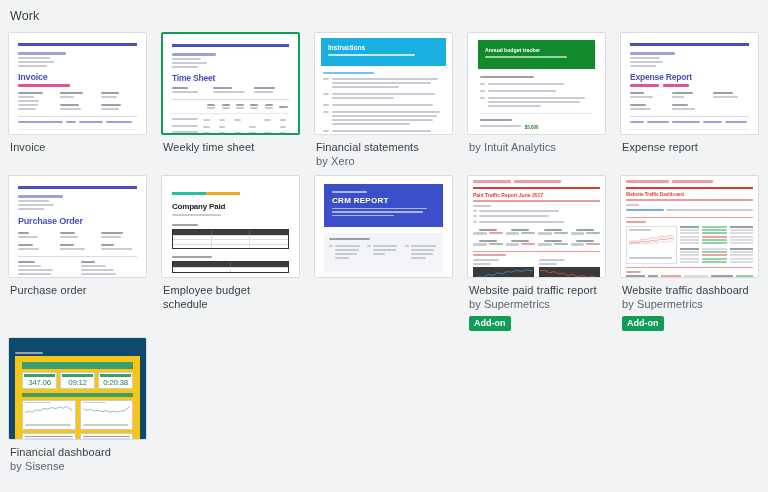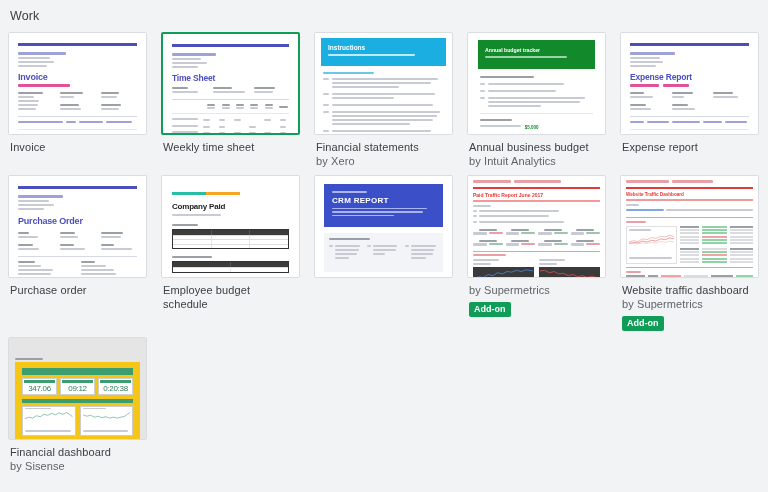--- a/index.html
+++ b/index.html
@@ -78,21 +78,21 @@
   .rtitle { color: #e53935; font-weight: bold; font-size: 5px; }
   .chartbox { background: #3a3a3a; height: 20px; position: relative; overflow: hidden; }
   .spark { position: absolute; inset: 1px; }
   .gridtbl { display: flex; gap: 2px; }
   .gridtbl > div { flex: 1; }
   .minirow { height: 2px; background: #dadce0; margin-bottom: 1.2px; }
   .grn { background: #8fd3a6 !important; }
   .red { background: #f0a3a3 !important; }
 
   
-  .sis { position: absolute; inset: 0; background: #e5e5e5; padding: 20px 6px; }
+  .sis { position: absolute; inset: 0; background: #0c4a6e; padding: 14px 6px; }
   .sisframe { background: #f5c518; padding: 6px 7px; }
   .sishd { background: #3c9d6e; height: 7px; margin-bottom: 3px; }
   .kpis { display: flex; gap: 3px; margin-bottom: 4px; }
   .kpi { flex: 1; background: #fff; border: 1px solid #cfcfcf; padding: 2px 2px 1px; text-align: center; }
   .kpi .v { color: #2e7d56; font-size: 8px; font-weight: 400; letter-spacing: -.3px; }
   .kpi .k { background: #3c9d6e; height: 2.5px; margin: -1px -1px 1px; }
   .sisrow { display: flex; gap: 4px; margin-bottom: 3px; }
   .sisrow > div { flex: 1; }
 
   .meta { padding: 5px 2px 0; }
@@ -390,21 +390,20 @@
             <div class="cols" style="gap:4px;align-items:center">
               <div style="flex:0 0 36%">
                   <div class="ln" style="width:100%"></div>
                 </div>
               <div style="color:#128a2c;font-size:4.5px;font-weight:bold">$5,000</div>
             </div>
           </div>
         </div>
       </div>
       <div class="meta">
-        <div class="title">Annual business budget</div>
         <div class="author">by Intuit Analytics</div>
       </div>
     </div>
 
     <div class="card">
       <div class="thumb">
         <div class="doc">
           <div class="pbar"></div>
           <div class="ln p" style="width:38%;height:3px"></div>
           <div class="ln" style="width:25%"></div>
@@ -765,20 +764,21 @@
                   <polyline points="0,5 8,4 16,8 24,6 32,10 40,9 48,13 56,11 64,15 72,13 80,16 88,14 100,17" fill="none" stroke="#d9534f" stroke-width="1.4"></polyline>
                 </svg>
               </div>
 
             </div>
           </div>
 
         </div>
       </div>
       <div class="meta">
+        <div class="title">Website paid traffic report</div>
         <div class="author">by Supermetrics</div>
         <div class="badge">Add-on</div>
       </div>
     </div>
 
     <div class="card">
       <div class="thumb">
         <div class="doc" style="padding:4px 5px">
           <div class="cols" style="gap:3px;margin-bottom:2px">
               <div style="flex:0 0 34%">

